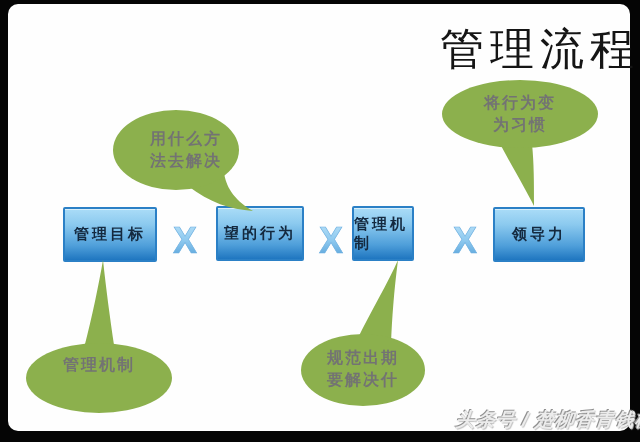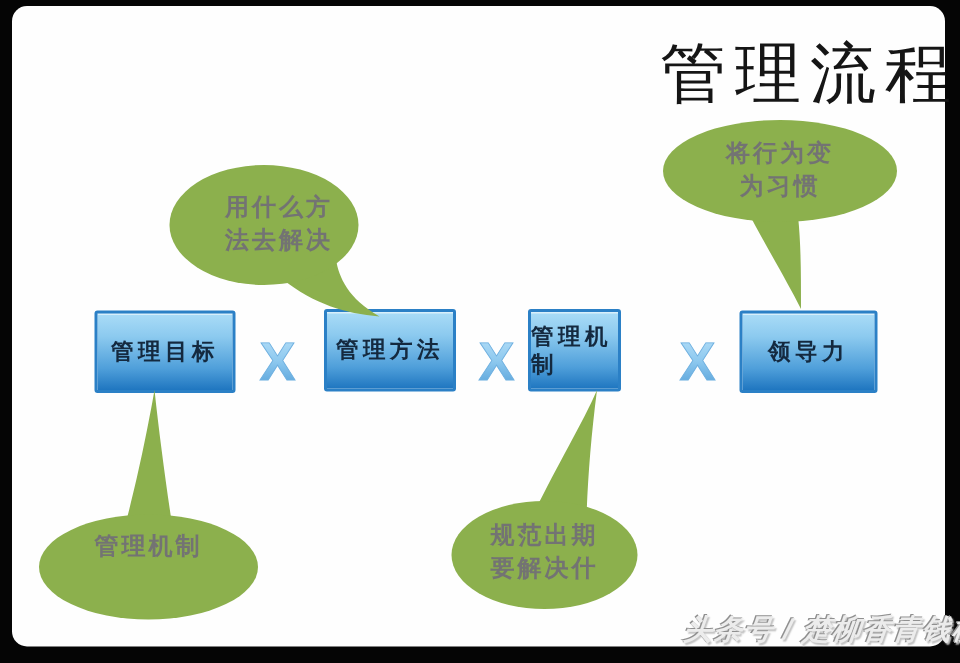--- a/index.html
+++ b/index.html
@@ -75,21 +75,21 @@
 </svg>
 
 <div id="canvas"></div>
 
 <div id="title">管理流程</div>
 
 <div class="box" id="box1">
   <span>管理目标</span>
 </div>
 <div class="box" id="box2">
-  <span>管理方法</span>
+  <span>望的行为</span>
 </div>
 <div class="box" id="box3">
   <span>管理机制</span>
 </div>
 <div class="box" id="box4">
   <span>领导力</span>
 </div>
 
 <div class="xop" id="x1">
   <svg width="28" height="40" viewBox="0 0 28 40">

